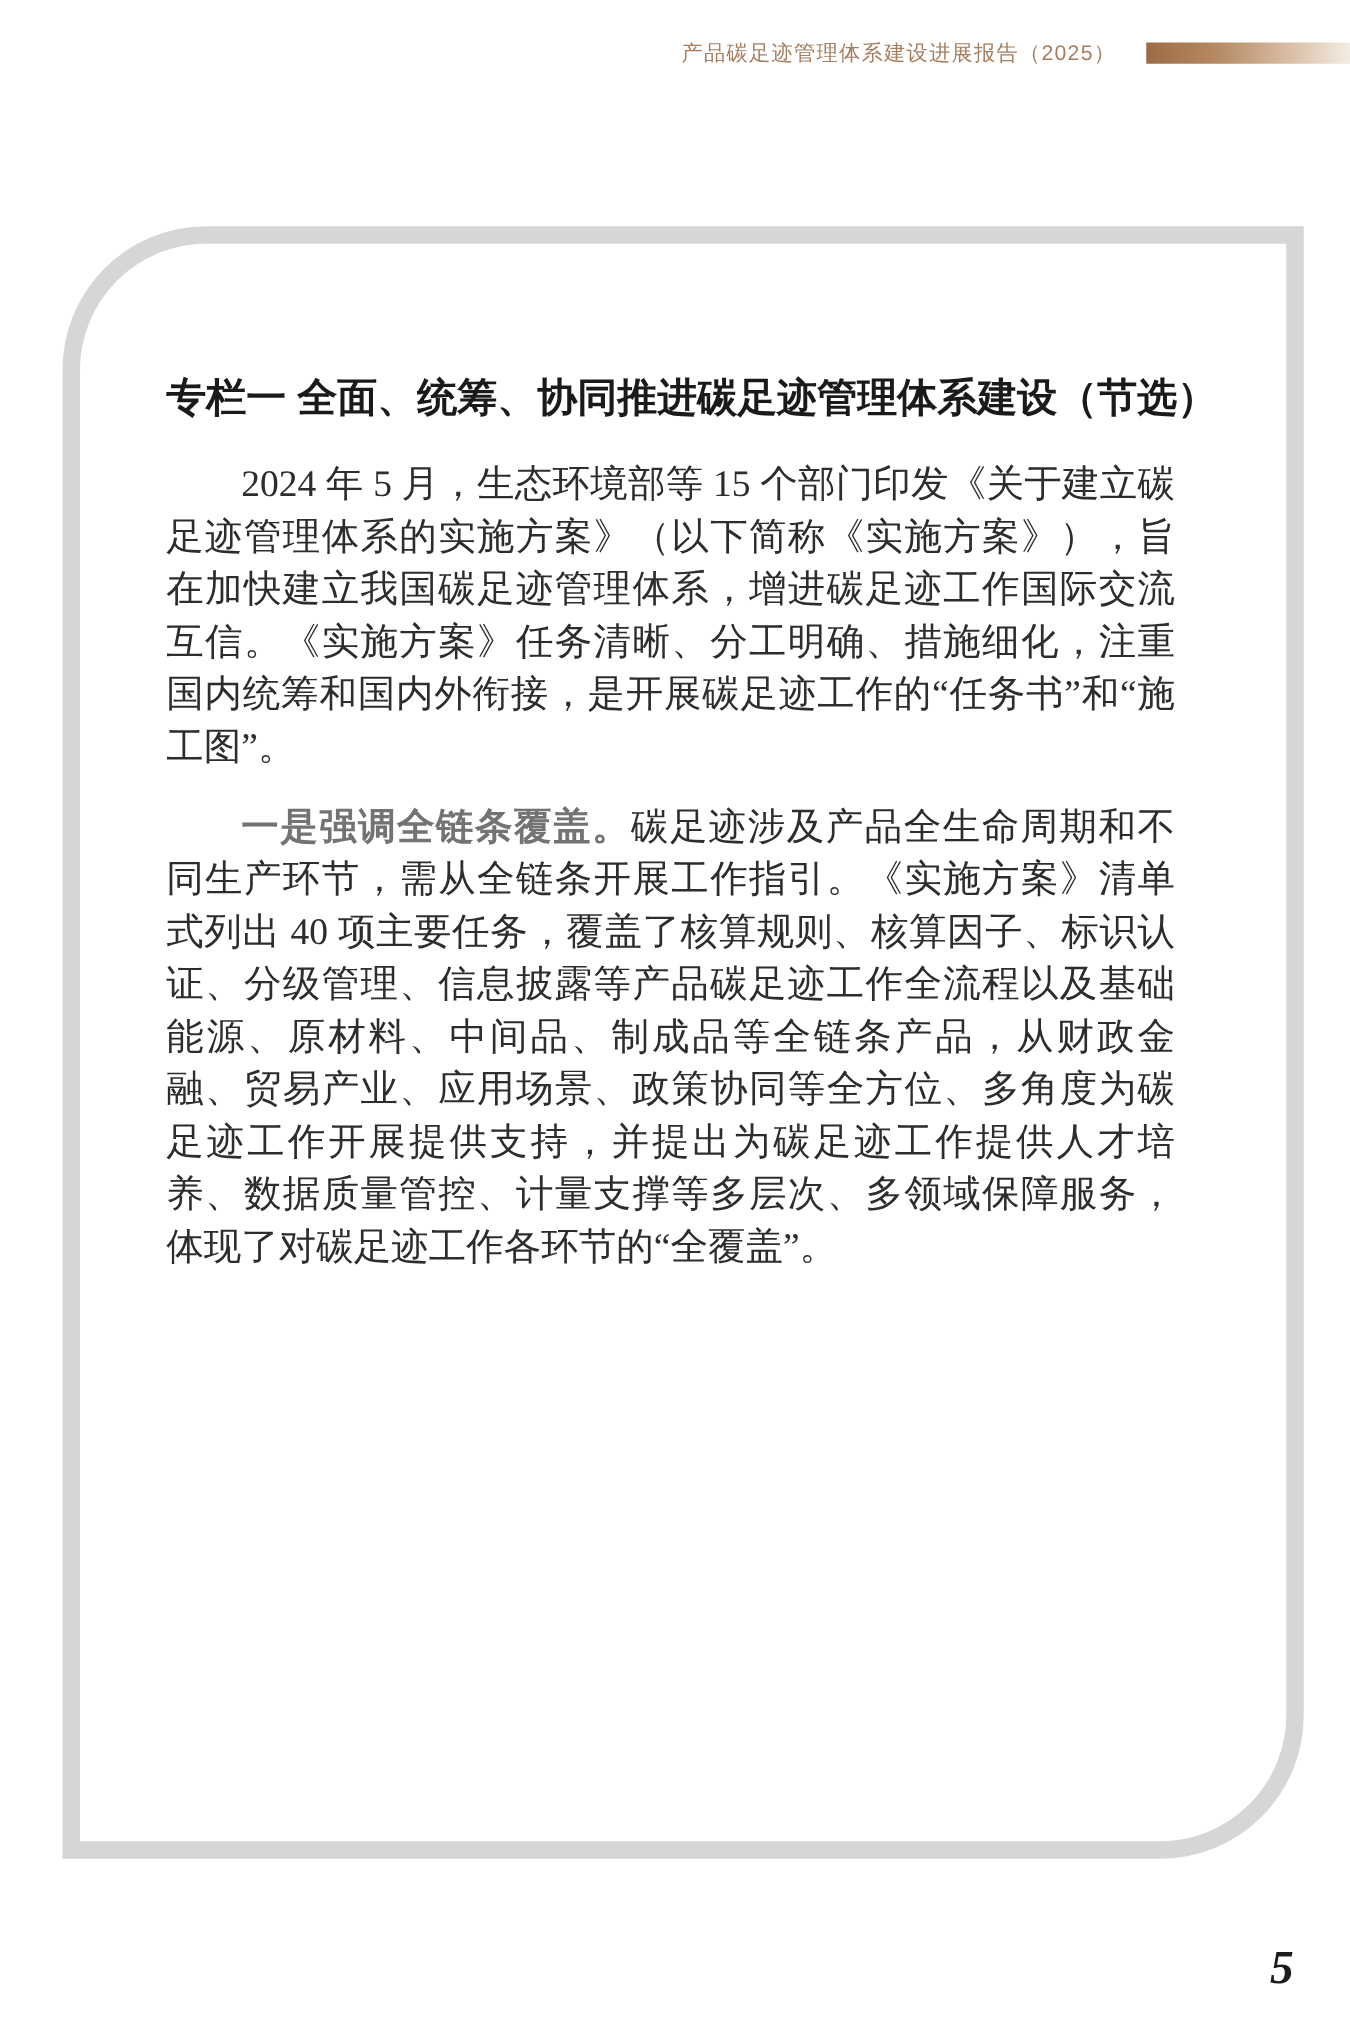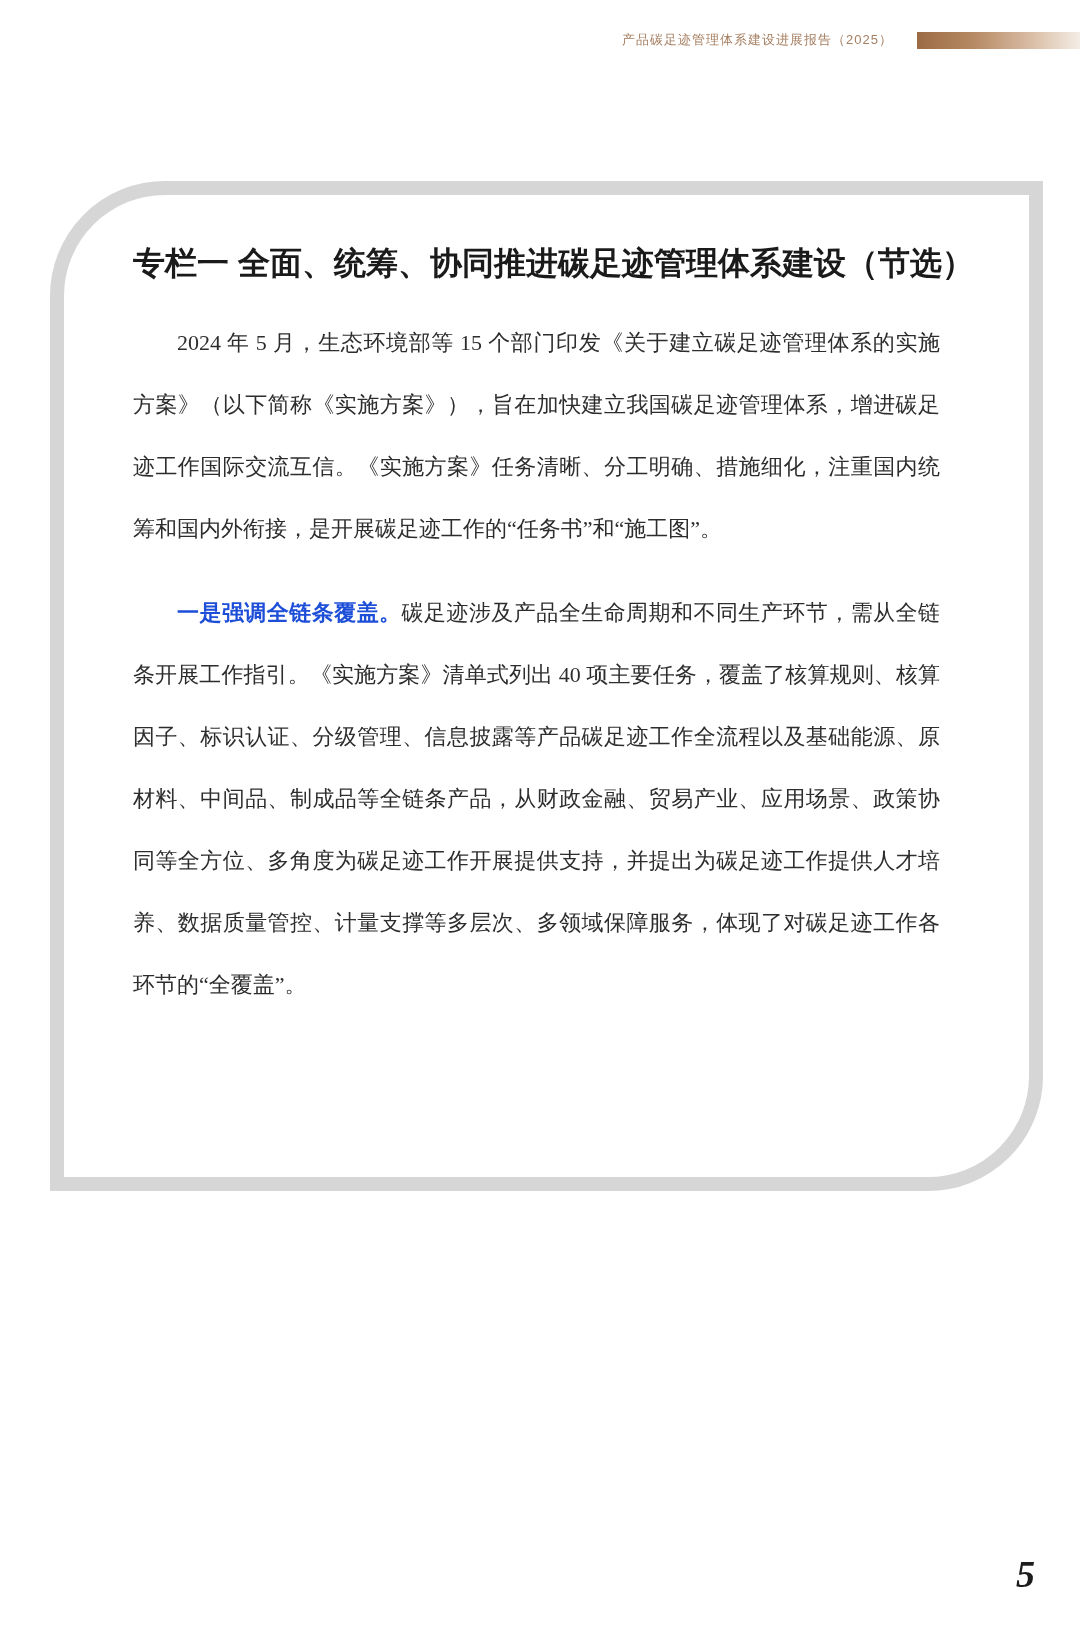--- a/index.html
+++ b/index.html
@@ -17,69 +17,69 @@
     position: absolute;
     top: 31px;
     left: 0;
     right: 0;
     display: flex;
     justify-content: flex-end;
     align-items: center;
   }
   .header-title {
     font-family: "Liberation Sans", "DejaVu Sans", sans-serif;
-    font-size: 13px;
+    font-size: 17px;
     letter-spacing: 1px;
     color: #a57d5f;
     white-space: nowrap;
   }
   .header-bar {
     width: 163px;
     height: 17px;
     margin-left: 24px;
     background: linear-gradient(to right, #9c6b45 0%, #b68a64 35%, #d9bda5 70%, #f4ede5 100%);
   }
 
   
   .callout-box {
     position: absolute;
     left: 50px;
     top: 181px;
     width: 993px;
-    height: 1010px;
+    height: 1306px;
     box-sizing: border-box;
     border: 14px solid #d6d6d6;
     border-radius: 115px 0 115px 0;
     background: #ffffff;
-    padding: 49px 89px 0 69px;
+    padding: 104px 89px 0 69px;
   }
   .box-title {
     margin: 0;
     font-family: "Liberation Sans", "DejaVu Sans", sans-serif;
     font-weight: 700;
     font-size: 32px;
     line-height: 38px;
     color: #1a1a1a;
     text-align: center;
     white-space: nowrap;
   }
   .box-body { margin-top: 30px; }
   .para {
     margin: 22px 0 0 0;
-    font-size: 22px;
-    line-height: 62px;
+    font-size: 30px;
+    line-height: 42px;
     color: #2d2d2d;
     text-align: justify;
     text-indent: 2em;
   }
   .para:first-child { margin-top: 0; }
   .para .lead {
     font-family: Liberation Serif, serif;
     font-weight: 700;
-    color: #1d4ed8;
+    color: #737373;
   }
 
   
   .page-number {
     position: absolute;
     top: 1552px;
     right: 45px;
     font-family: "Liberation Serif", "DejaVu Serif", serif;
     font-style: italic;
     font-weight: 700;

